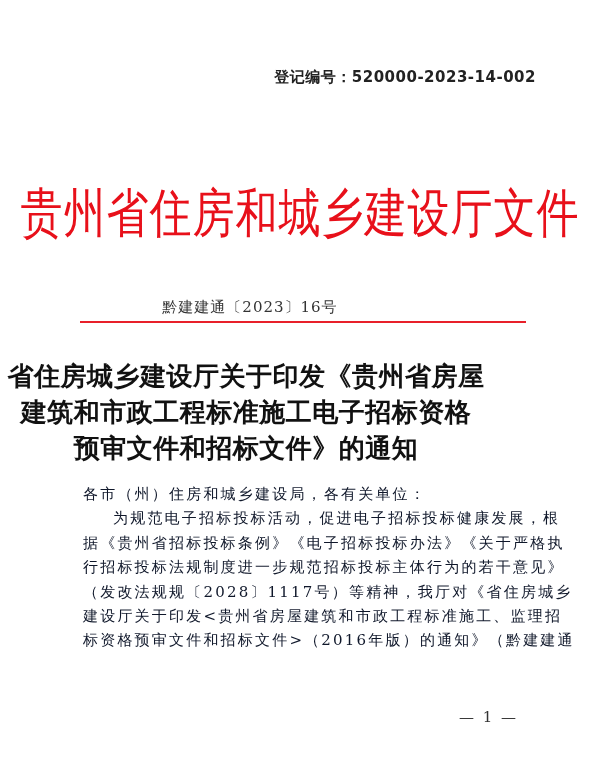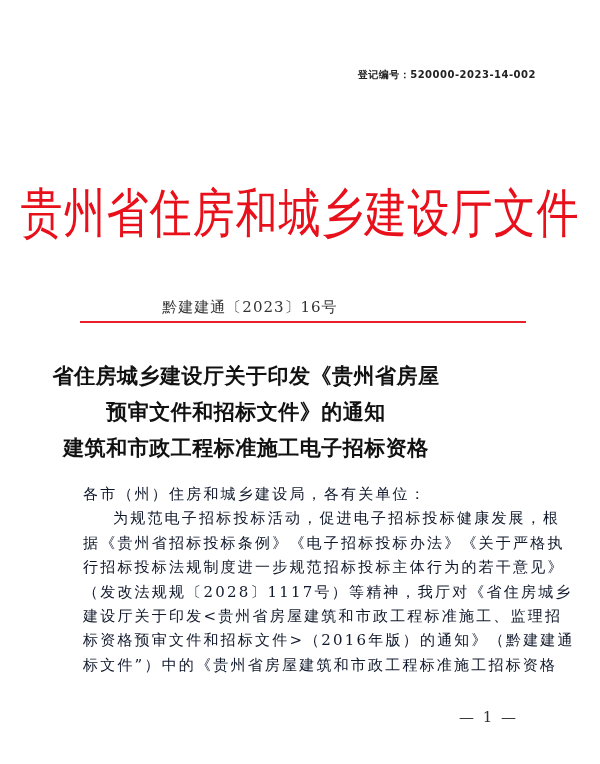--- a/index.html
+++ b/index.html
@@ -1,27 +1,27 @@
 <!DOCTYPE html>
 <html><head>
 <meta charset="utf-8">
 <style>
   html, body { margin:0; padding:0; background:#ffffff; }
   body { width:600px; height:764px; position:relative; overflow:hidden;
          font-family: "DejaVu Serif", "Liberation Serif", serif; color:#1a1a1a; }
-  .reg { position:absolute; top:68px; right:64px; font-size:10px; font-weight:bold;
+  .reg { position:absolute; top:68px; right:64px; font-size:15px; font-weight:bold;
          letter-spacing:0.5px; color:#222; font-family:"DejaVu Sans", "Liberation Sans", sans-serif; }
   .header-title { position:absolute; top:178px; left:0; width:600px; text-align:center;
          font-size:42px; color:#e8101a; letter-spacing:1px; font-weight:normal;
          font-family:"DejaVu Serif", serif; transform:scaleY(1.25); transform-origin:center top; }
   .docnum { position:absolute; top:298px; left:0; width:500px; text-align:center;
          font-size:15px; color:#333; letter-spacing:1px; }
   .redline { position:absolute; top:321px; left:80px; width:446px; height:2px; background:#e8202a; }
   .title { position:absolute; top:358px; left:0; width:492px; text-align:center;
-         font-size:21px; font-weight:bold; line-height:36px; color:#111;
+         font-size:26px; font-weight:bold; line-height:36px; color:#111;
          font-family:"DejaVu Sans", sans-serif; letter-spacing:0.5px; }
   .body { position:absolute; top:482px; left:83px; width:440px; font-size:15px;
           line-height:24.4px; color:#0f172a; letter-spacing:2.2px; }
   .body p { margin:0; white-space:nowrap; }
   .body .indent { padding-left:30px; }
   .pagenum { position:absolute; top:708px; right:82px; font-size:15px; color:#333; letter-spacing:2px; }
 </style>
 </head>
 <body>
 
@@ -30,28 +30,27 @@
 </div>
 
 <div class="header-title">贵州省住房和城乡建设厅文件</div>
 
 <div class="docnum">黔建建通〔2023〕16号</div>
 
 <div class="redline"></div>
 
 <div class="title">
   <div>省住房城乡建设厅关于印发《贵州省房屋</div>
+  <div>建筑和市政工程标准施工电子招标资格</div>
   <div>预审文件和招标文件》的通知</div>
-  <div>建筑和市政工程标准施工电子招标资格</div>
 </div>
 
 <div class="body">
   <p>各市（州）住房和城乡建设局，各有关单位：</p>
   <p class="indent">为规范电子招标投标活动，促进电子招标投标健康发展，根</p>
   <p>据《贵州省招标投标条例》《电子招标投标办法》《关于严格执</p>
   <p>行招标投标法规制度进一步规范招标投标主体行为的若干意见》</p>
   <p>（发改法规规〔2028〕1117号）等精神，我厅对《省住房城乡</p>
   <p>建设厅关于印发&lt;贵州省房屋建筑和市政工程标准施工、监理招</p>
   <p>标资格预审文件和招标文件&gt;（2016年版）的通知》（黔建建通</p>
-  <p>标文件”）中的《贵州省房屋建筑和市政工程标准施工招标资格</p>
 </div>
 
 <div class="pagenum">— 1 —</div>
 
 </body></html>

